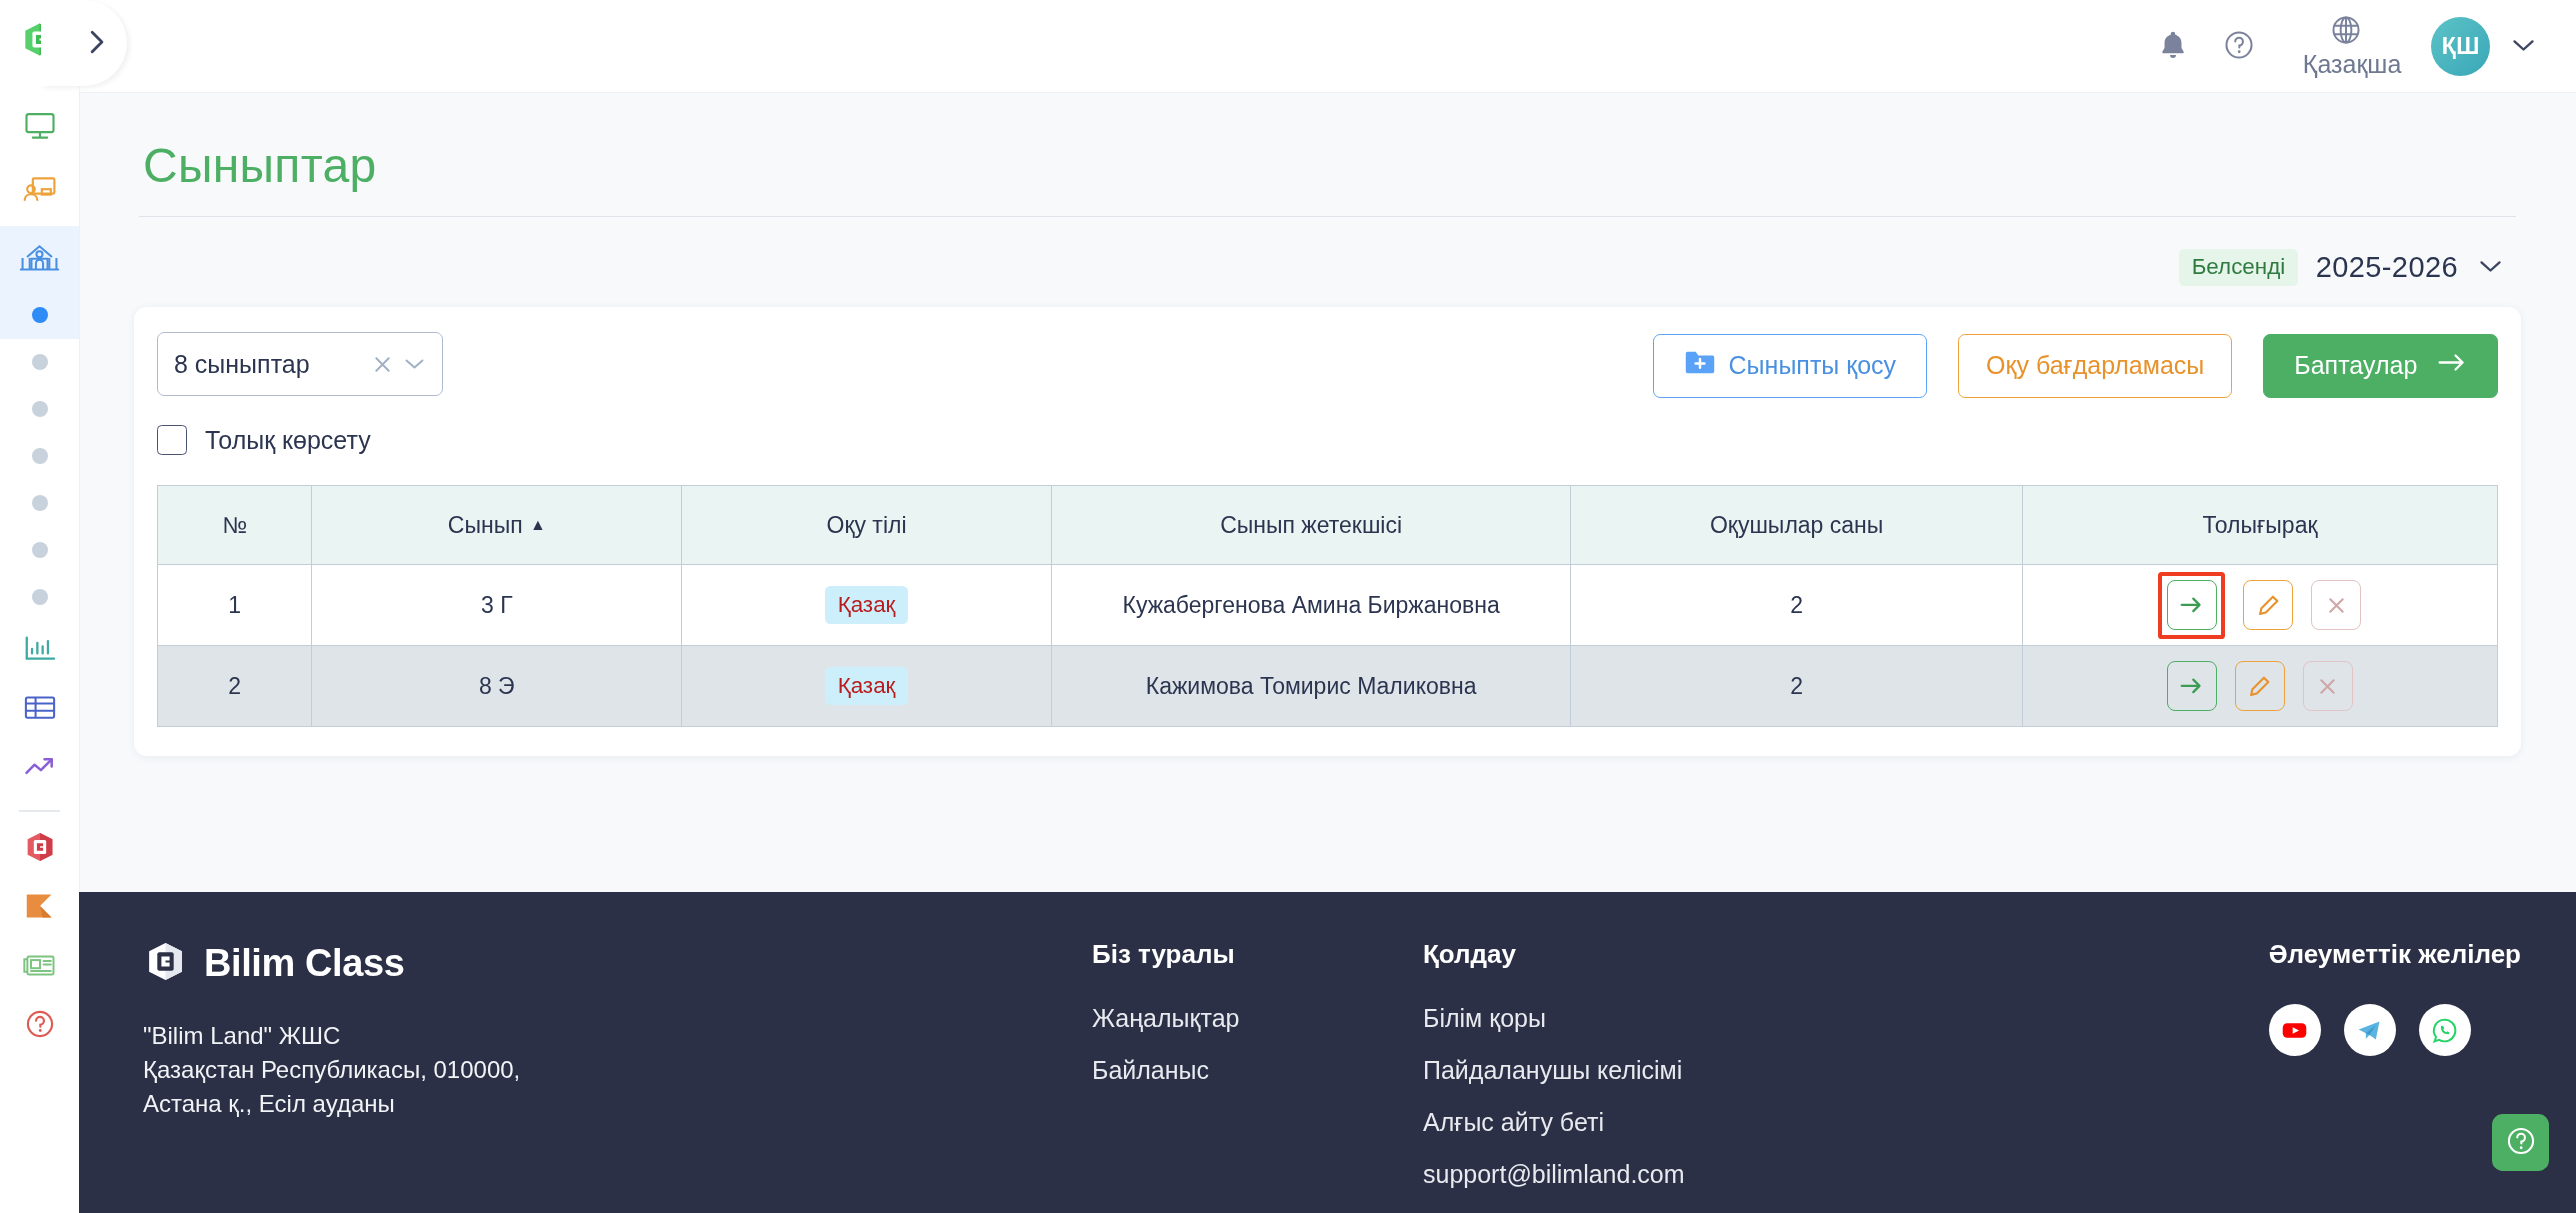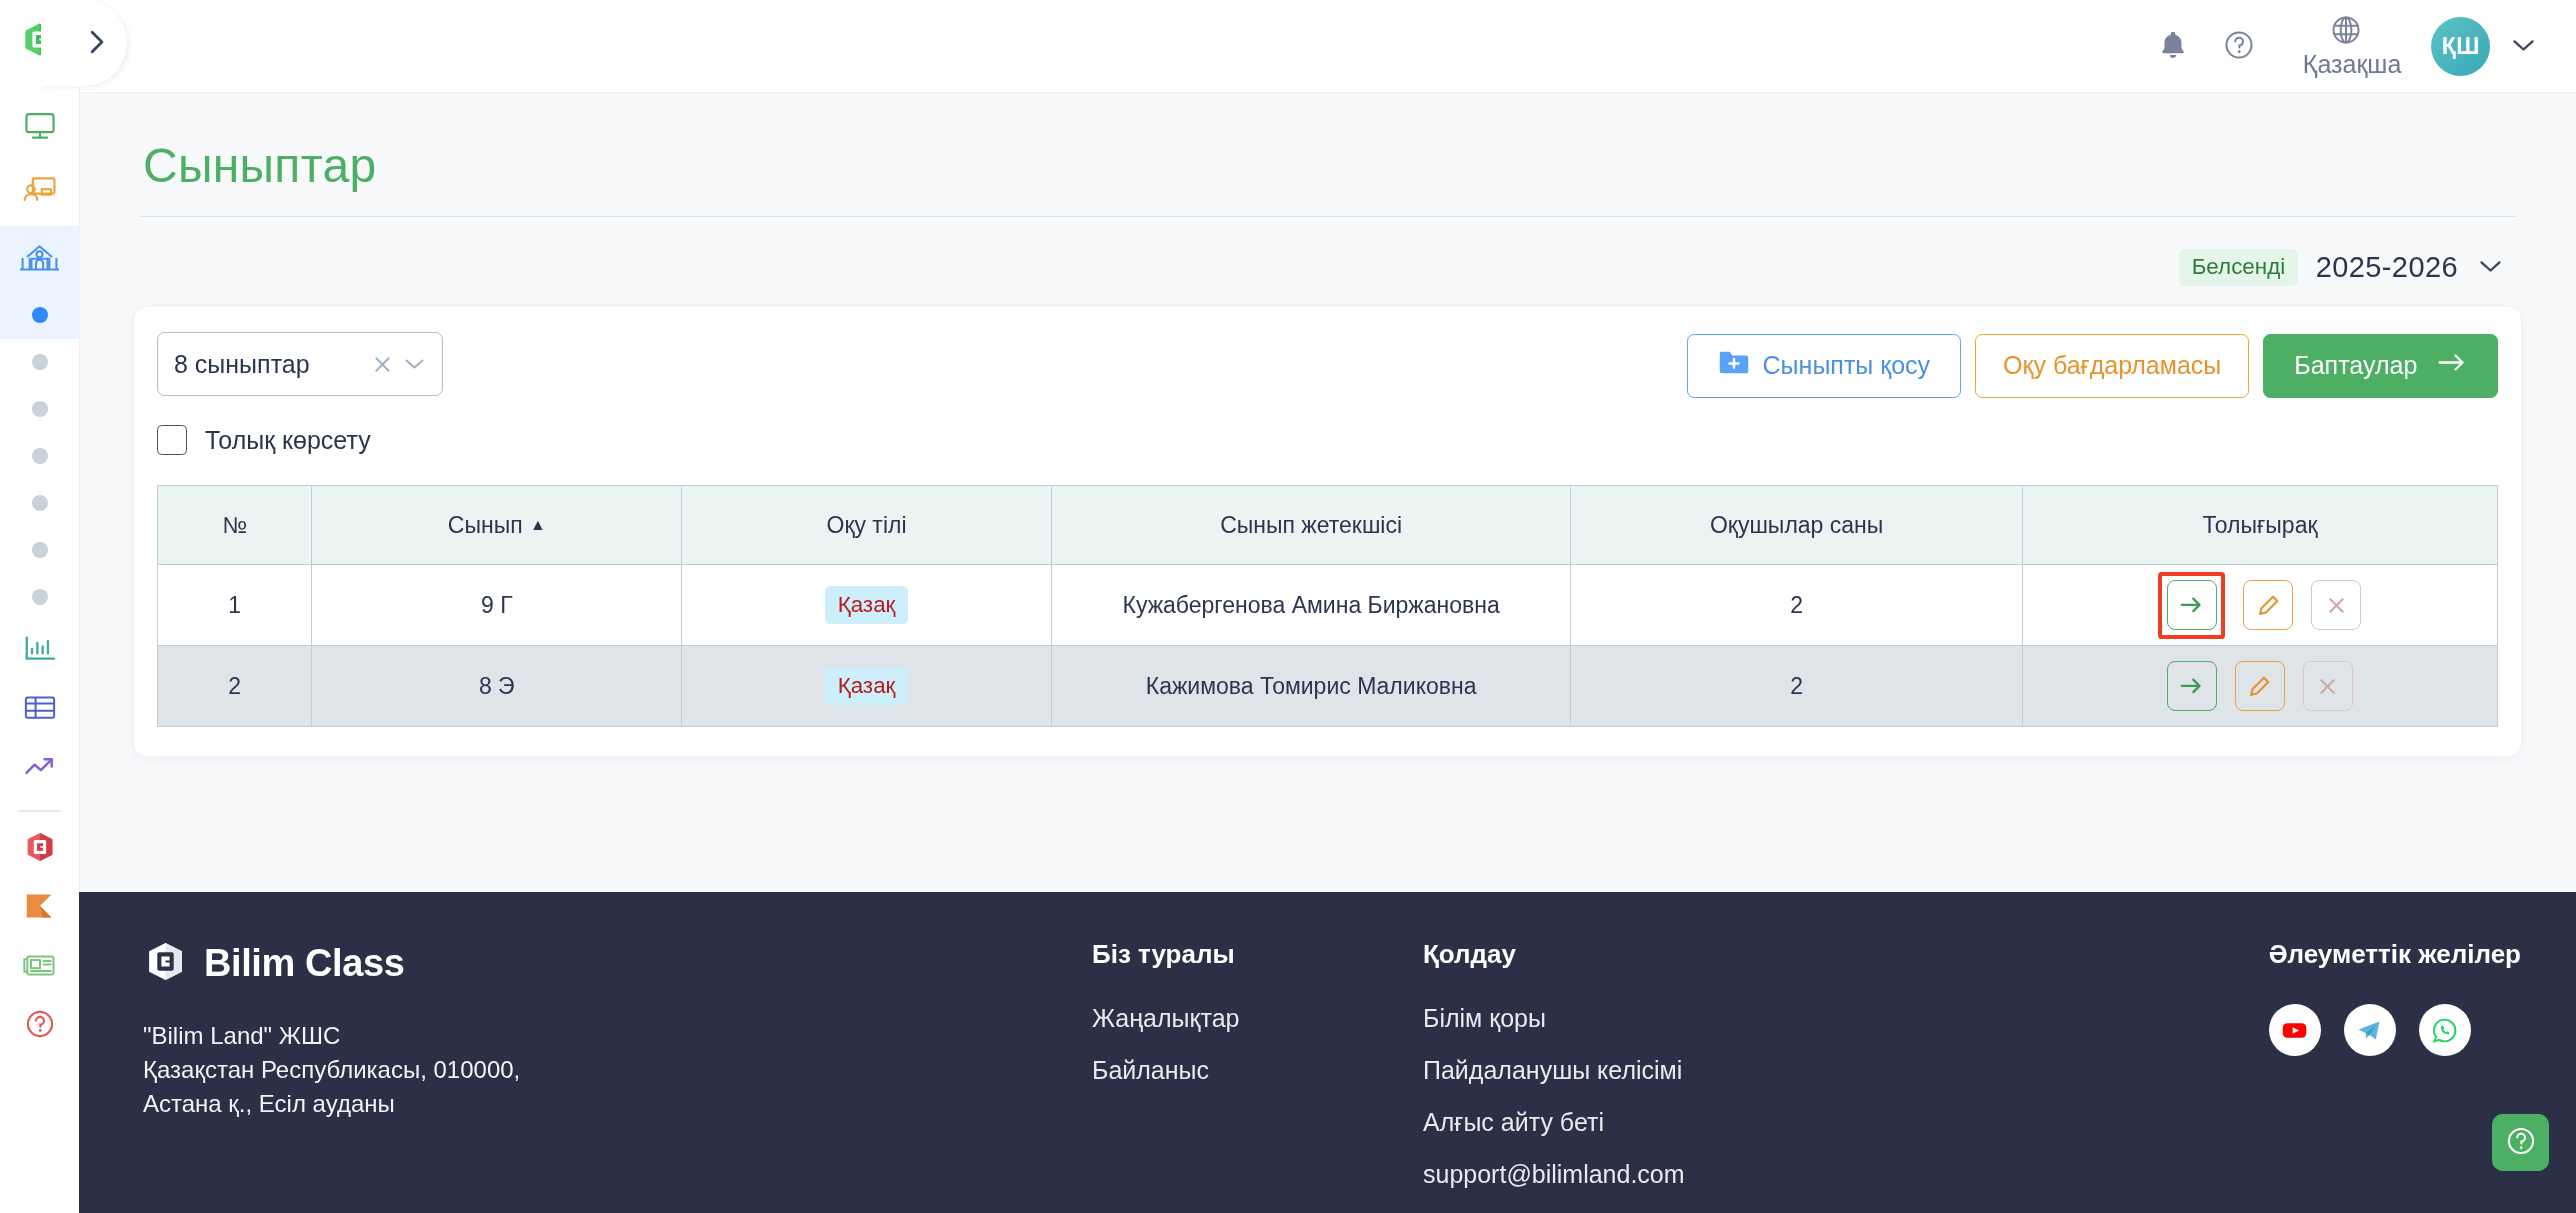--- a/index.html
+++ b/index.html
@@ -93,21 +93,21 @@
   .btn {
     display: inline-flex; align-items: center; justify-content: center;
     border-radius: 7.2px; cursor: pointer; font-size: 25px; gap: 12.5px;
     height: 64px; padding: 0 23px; background: #fff;
   }
   .btn-excel { border: 1.8px solid #4caf63; color: #3d9c54; padding: 0 27px; }
   .btn-add   { border: 1.8px solid #5aa2f7; color: #4a90e2; padding: 0 30px; }
   .btn-prog  { border: 1.8px solid #eda23c; color: #e8922b; padding: 0 27px; }
   .btn-settings { background: #4caf63; color: #fff; border: 1.8px solid #4caf63; padding: 0 30px; gap: 19.7px; }
 
-  .tb-right { display: flex; align-items: center; gap: 14px; padding-top: 1.8px; }
+  .tb-right { display: flex; align-items: center; gap: 31px; padding-top: 1.8px; }
 
   .check-row { display: flex; align-items: flex-end; gap: 18px; margin-top: 29px; }
   .checkbox { width: 30px; height: 30px; border: 1.8px solid #49536d; border-radius: 4.5px; cursor: pointer; }
   .check-lbl { font-size: 25px; color: #2c3550; }
 
   
   table.grid { width: 100%; border-collapse: collapse; margin-top: 30px; table-layout: fixed; }
   table.grid th {
     background: #e9f4f3; color: #2c3550; font-weight: 400; font-size: 23px;
     height: 79px; border: 0.9px solid #c3cdd8; border-top: 0.9px solid #c3cdd8;
@@ -424,21 +424,21 @@
               <th><span>Сынып</span><span class="sort-arrow">▲</span></th>
               <th><span>Оқу тілі</span></th>
               <th><span>Сынып жетекшісі</span></th>
               <th><span>Оқушылар саны</span></th>
               <th><span>Толығырақ</span></th>
             </tr>
           </thead>
           <tbody>
             <tr>
               <td>1</td>
-              <td>9 Г</td>
+              <td>3 Г</td>
               <td><span class="lang-badge">Қазақ</span></td>
               <td>Кужабергенова Амина Биржановна</td>
               <td>2</td>
               <td>
                 <div class="act-wrap">
                   <span class="hl-box">
                     <span class="act-btn act-go">
                       <svg width="25" height="19.7" viewBox="0 0 28 22" fill="none" stroke="#3d9c54" stroke-width="2.5" stroke-linecap="round" stroke-linejoin="round">
                           <path d="M3 11 h20 M16 4 l7 7 -7 7"></path>
                         </svg>

